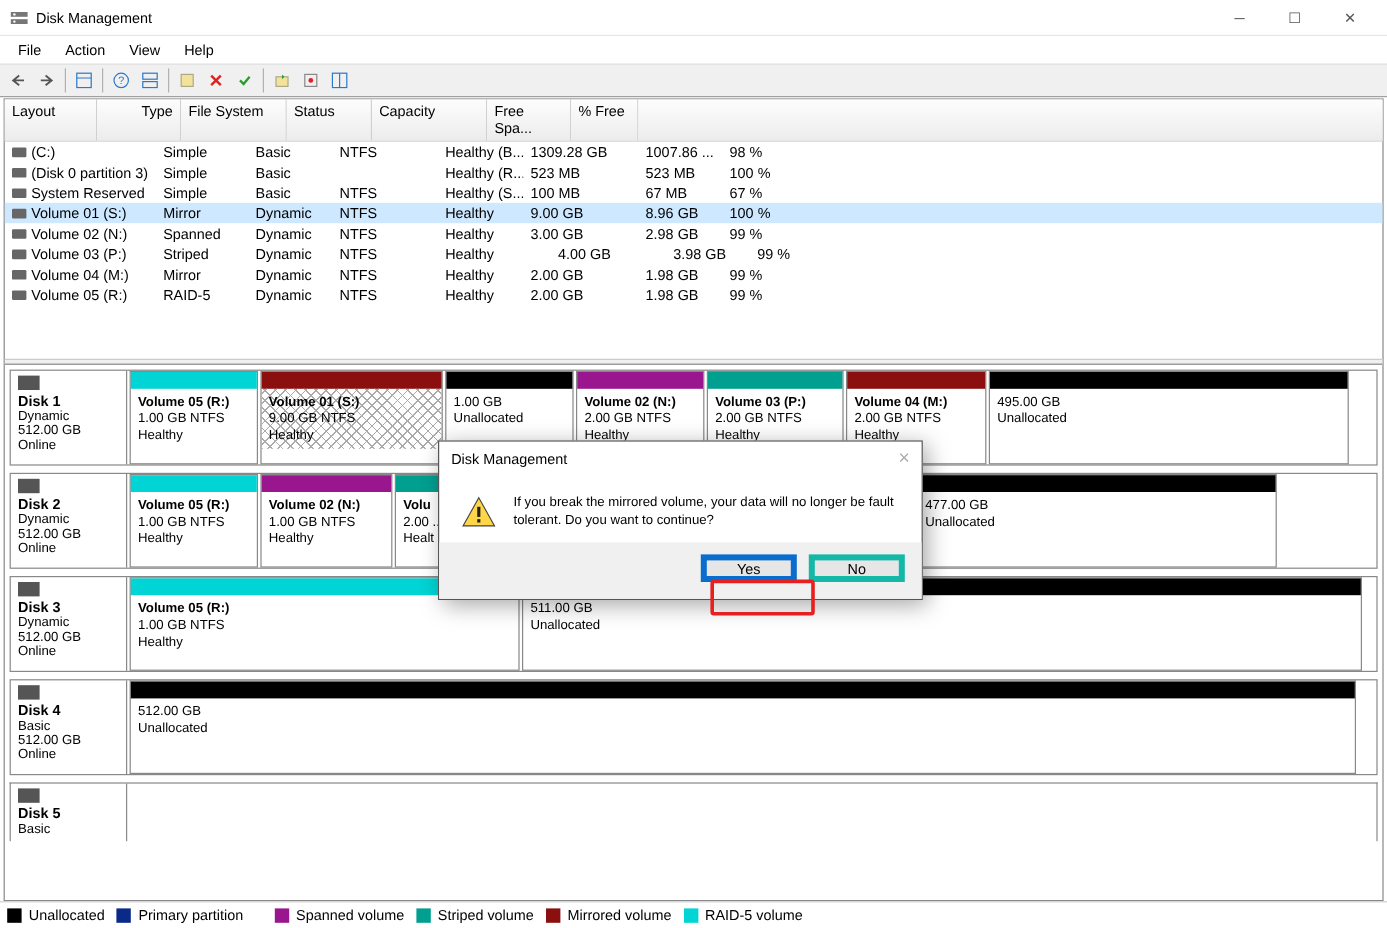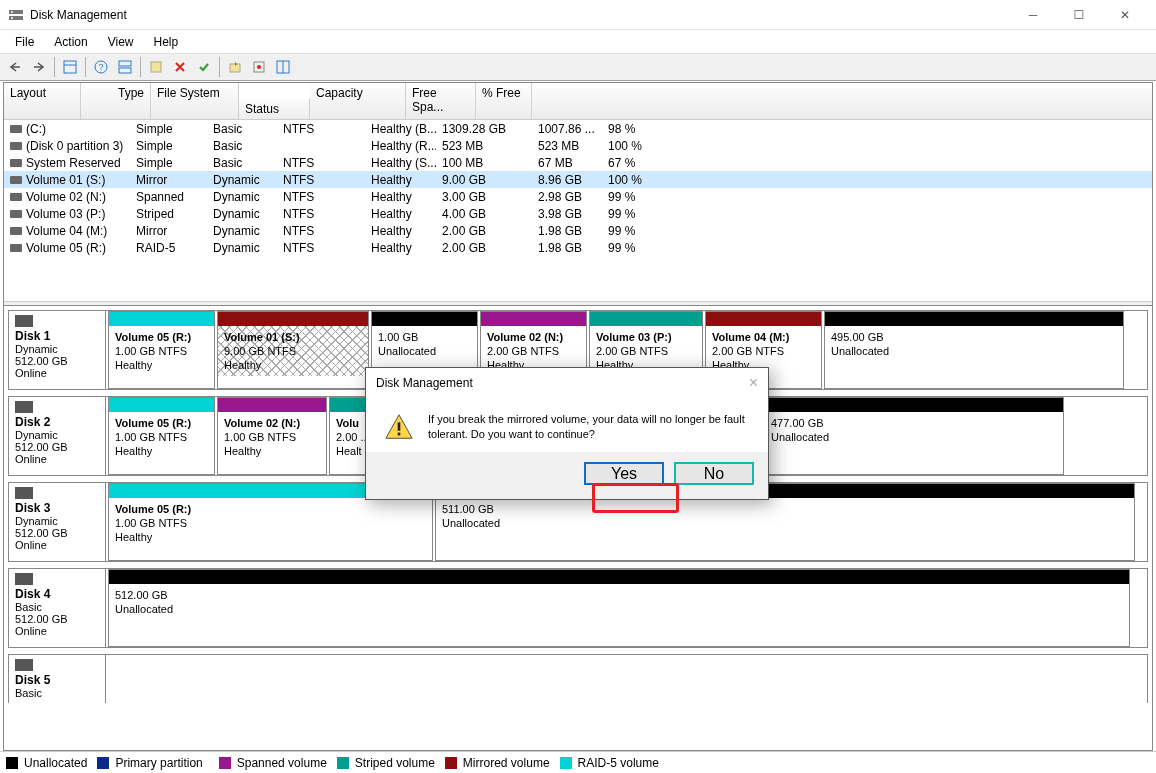--- a/index.html
+++ b/index.html
@@ -37,21 +37,21 @@
 .part .part-body b { font-size: 11px; }
 .hatched { background-image: repeating-linear-gradient(45deg,#aaa 0,#aaa 1px,transparent 1px,transparent 6px),repeating-linear-gradient(-45deg,#aaa 0,#aaa 1px,transparent 1px,transparent 6px); }
 .legend { position: absolute; bottom: 0; left: 0; right: 0; height: 22px; display: flex; align-items: center; padding: 0 6px; gap: 4px; font-size: 12px; border-top: 1px solid #ccc; background: #fff; }
 .legend .sw { width: 12px; height: 12px; display: inline-block; margin-right: 2px; vertical-align: middle; }
 .dialog { position: absolute; left: 365px; top: 367px; width: 404px; background: #fff; border: 1px solid #555; box-shadow: 4px 4px 18px rgba(0,0,0,.35); z-index: 50; }
 .dialog .dlg-title { height: 30px; display: flex; align-items: center; padding: 0 10px; font-size: 12px; }
 .dialog .dlg-close { margin-left: auto; color: #aaa; font-size: 16px; }
 .dialog .dlg-body { padding: 14px 18px 10px; display: flex; gap: 14px; font-size: 11px; }
 .dialog .warn-icon { width: 30px; height: 30px; flex-shrink: 0; }
 .dialog .dlg-buttons { display: flex; justify-content: flex-end; gap: 10px; padding: 10px 14px 14px; background: #f0f0f0; }
-.dlg-btn { min-width: 80px; height: 23px; border: 2px solid #14b8a6; background: #e6e6e6; font-size: 16px; display: flex; align-items: center; justify-content: center; }
+.dlg-btn { min-width: 80px; height: 23px; border: 5px solid #14b8a6; background: #e6e6e6; font-size: 12px; display: flex; align-items: center; justify-content: center; }
 .highlight-box { position: absolute; border: 3px solid #e62020; border-radius: 3px; z-index: 60; pointer-events: none; }
 </style>
 </head>
 <body>
 
 <div class="titlebar">
   <svg class="app-icon" viewBox="0 0 16 16">
       <rect x="1" y="3" width="14" height="4" fill="#777"></rect>
       <rect x="1" y="9" width="14" height="4" fill="#777"></rect>
       <circle cx="4" cy="5" r="1" fill="#fff"></circle>
@@ -136,21 +136,21 @@
         <line x1="7" y1="1" x2="7" y2="13" stroke="#2a78c8"></line>
       </svg>
     </div>
 </div>
 
 <div class="content">
   <div class="grid-header" id="grid-header">
       <div class="col" style="width: 77px;">Layout</div>
       <div class="col" style="width: 70px; text-align: right;">Type</div>
       <div class="col" style="width: 88px;">File System</div>
-      <div class="col" style="width: 71px; margin-top: 16px;">Status</div>
+      <div class="col" style="width: 71px;">Status</div>
       <div class="col" style="width: 96px;">Capacity</div>
       <div class="col" style="width: 70px;">Free Spa...</div>
       <div class="col" style="width: 56px;">% Free</div>
       <div class="col last"></div>
     </div>
   <div class="grid-body" id="grid-body">
       <div class="grid-row">
         <div class="cell" style="width: 126px;"><span class="drive-icon"></span>(C:)</div>
         <div class="cell" style="width: 77px;">Simple</div>
         <div class="cell" style="width: 70px;">Basic</div>
@@ -199,21 +199,21 @@
         <div class="cell" style="width: 96px;">3.00 GB</div>
         <div class="cell" style="width: 70px;">2.98 GB</div>
         <div class="cell" style="width: 56px;">99 %</div>
       </div>
       <div class="grid-row">
         <div class="cell" style="width: 126px;"><span class="drive-icon"></span>Volume 03 (P:)</div>
         <div class="cell" style="width: 77px;">Striped</div>
         <div class="cell" style="width: 70px;">Dynamic</div>
         <div class="cell" style="width: 88px;">NTFS</div>
         <div class="cell" style="width: 71px;">Healthy</div>
-        <div class="cell" style="width: 96px;">4.00 GB</div>
+        <div class="cell" style="width: 96px; margin-left: 23px;">4.00 GB</div>
         <div class="cell" style="width: 70px;">3.98 GB</div>
         <div class="cell" style="width: 56px;">99 %</div>
       </div>
       <div class="grid-row">
         <div class="cell" style="width: 126px;"><span class="drive-icon"></span>Volume 04 (M:)</div>
         <div class="cell" style="width: 77px;">Mirror</div>
         <div class="cell" style="width: 70px;">Dynamic</div>
         <div class="cell" style="width: 88px;">NTFS</div>
         <div class="cell" style="width: 71px;">Healthy</div>
         <div class="cell" style="width: 96px;">2.00 GB</div>
@@ -350,21 +350,21 @@
         </div>
         <div class="disk-parts"></div>
       </div>
     </div>
 </div>
 
 <div class="legend" id="legend">
     <span class="sw" style="background: rgb(0, 0, 0);"></span>
     <span style="margin-right: 6px;">Unallocated</span>
     <span class="sw" style="background: rgb(10, 42, 138);"></span>
-    <span style="margin-right: 12px;">Primary partition</span>
+    <span style="margin-right: 22px;">Primary partition</span>
     <span class="sw" style="background: rgb(154, 22, 143);"></span>
     <span style="margin-right: 6px;">Spanned volume</span>
     <span class="sw" style="background: rgb(0, 159, 143);"></span>
     <span style="margin-right: 6px;">Striped volume</span>
     <span class="sw" style="background: rgb(139, 15, 15);"></span>
     <span style="margin-right: 6px;">Mirrored volume</span>
     <span class="sw" style="background: rgb(0, 212, 212);"></span>
     <span style="margin-right: 6px;">RAID-5 volume</span>
   </div>
 

